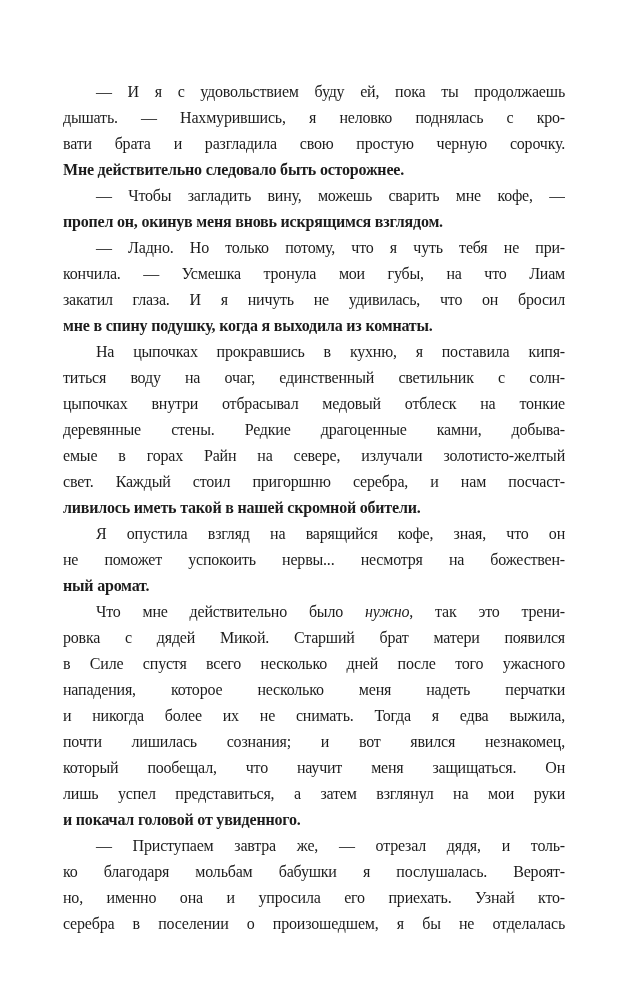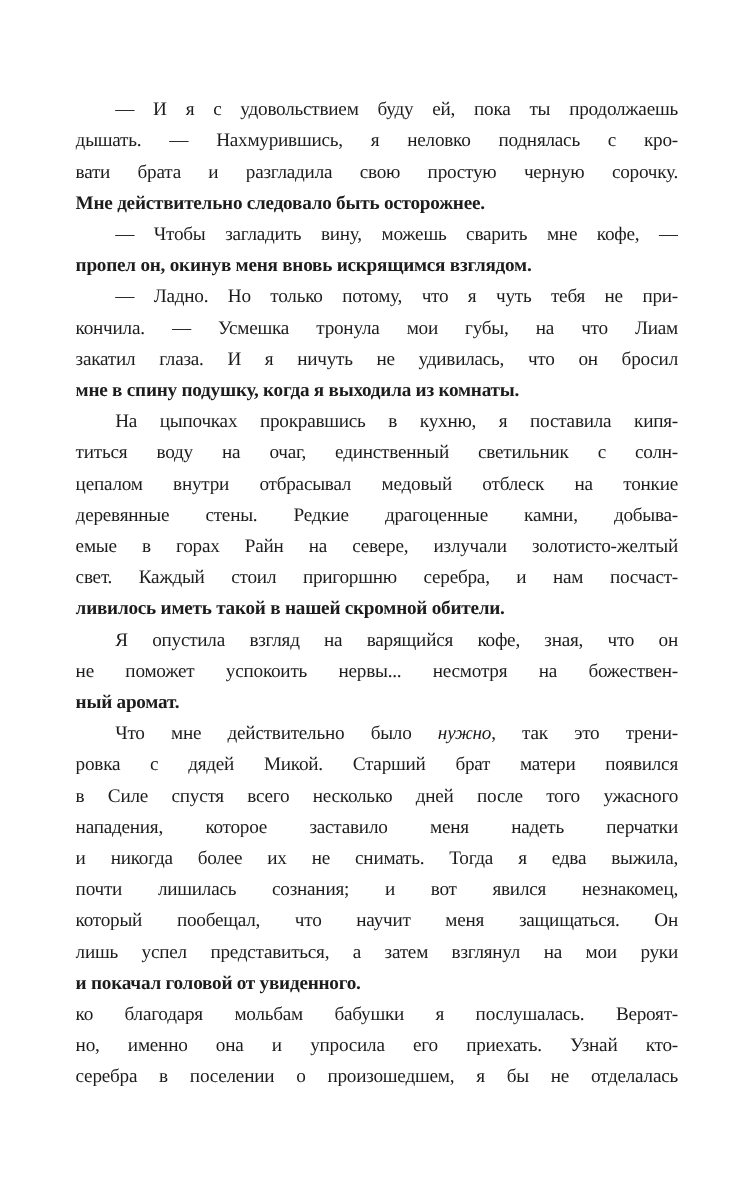--- a/index.html
+++ b/index.html
@@ -52,34 +52,35 @@
       <div class="line"><span>вати брата и разгладила свою простую черную сорочку.</span></div>
       <div class="line end"><span>Мне действительно следовало быть осторожнее.</span></div>
       <div class="line indent"><span>— Чтобы загладить вину, можешь сварить мне кофе, —</span></div>
       <div class="line end"><span>пропел он, окинув меня вновь искрящимся взглядом.</span></div>
       <div class="line indent"><span>— Ладно. Но только потому, что я чуть тебя не при-</span></div>
       <div class="line"><span>кончила. — Усмешка тронула мои губы, на что Лиам</span></div>
       <div class="line"><span>закатил глаза. И я ничуть не удивилась, что он бросил</span></div>
       <div class="line end"><span>мне в спину подушку, когда я выходила из комнаты.</span></div>
       <div class="line indent"><span>На цыпочках прокравшись в кухню, я поставила кипя-</span></div>
       <div class="line"><span>титься воду на очаг, единственный светильник с солн-</span></div>
-      <div class="line"><span>цепалом внутри отбрасывал медовый отблеск на тонкие</span></div>
+      <div class="line"><span>цыпочках внутри отбрасывал медовый отблеск на тонкие</span></div>
       <div class="line"><span>деревянные стены. Редкие драгоценные камни, добыва-</span></div>
       <div class="line"><span>емые в горах Райн на севере, излучали золотисто-желтый</span></div>
       <div class="line"><span>свет. Каждый стоил пригоршню серебра, и нам посчаст-</span></div>
       <div class="line end"><span>ливилось иметь такой в нашей скромной обители.</span></div>
       <div class="line indent"><span>Я опустила взгляд на варящийся кофе, зная, что он</span></div>
       <div class="line"><span>не поможет успокоить нервы... несмотря на божествен-</span></div>
       <div class="line end"><span>ный аромат.</span></div>
       <div class="line indent"><span>Что мне действительно было </span><i>нужно</i><span>, так это трени-</span></div>
       <div class="line"><span>ровка с дядей Микой. Старший брат матери появился</span></div>
       <div class="line"><span>в Силе спустя всего несколько дней после того ужасного</span></div>
-      <div class="line"><span>нападения, которое заставило меня надеть перчатки</span></div>
+      <div class="line"><span>нападения, которое несколько меня надеть перчатки</span></div>
       <div class="line"><span>и никогда более их не снимать. Тогда я едва выжила,</span></div>
       <div class="line"><span>почти лишилась сознания; и вот явился незнакомец,</span></div>
       <div class="line"><span>который пообещал, что научит меня защищаться. Он</span></div>
       <div class="line"><span>лишь успел представиться, а затем взглянул на мои руки</span></div>
       <div class="line end"><span>и покачал головой от увиденного.</span></div>
+      <div class="line indent"><span>— Приступаем завтра же, — отрезал дядя, и толь-</span></div>
       <div class="line"><span>ко благодаря мольбам бабушки я послушалась. Вероят-</span></div>
       <div class="line"><span>но, именно она и упросила его приехать. Узнай кто-</span></div>
       <div class="line"><span>серебра в поселении о произошедшем, я бы не отделалась</span></div>
     </div>
 </div>
 
 </body></html>

